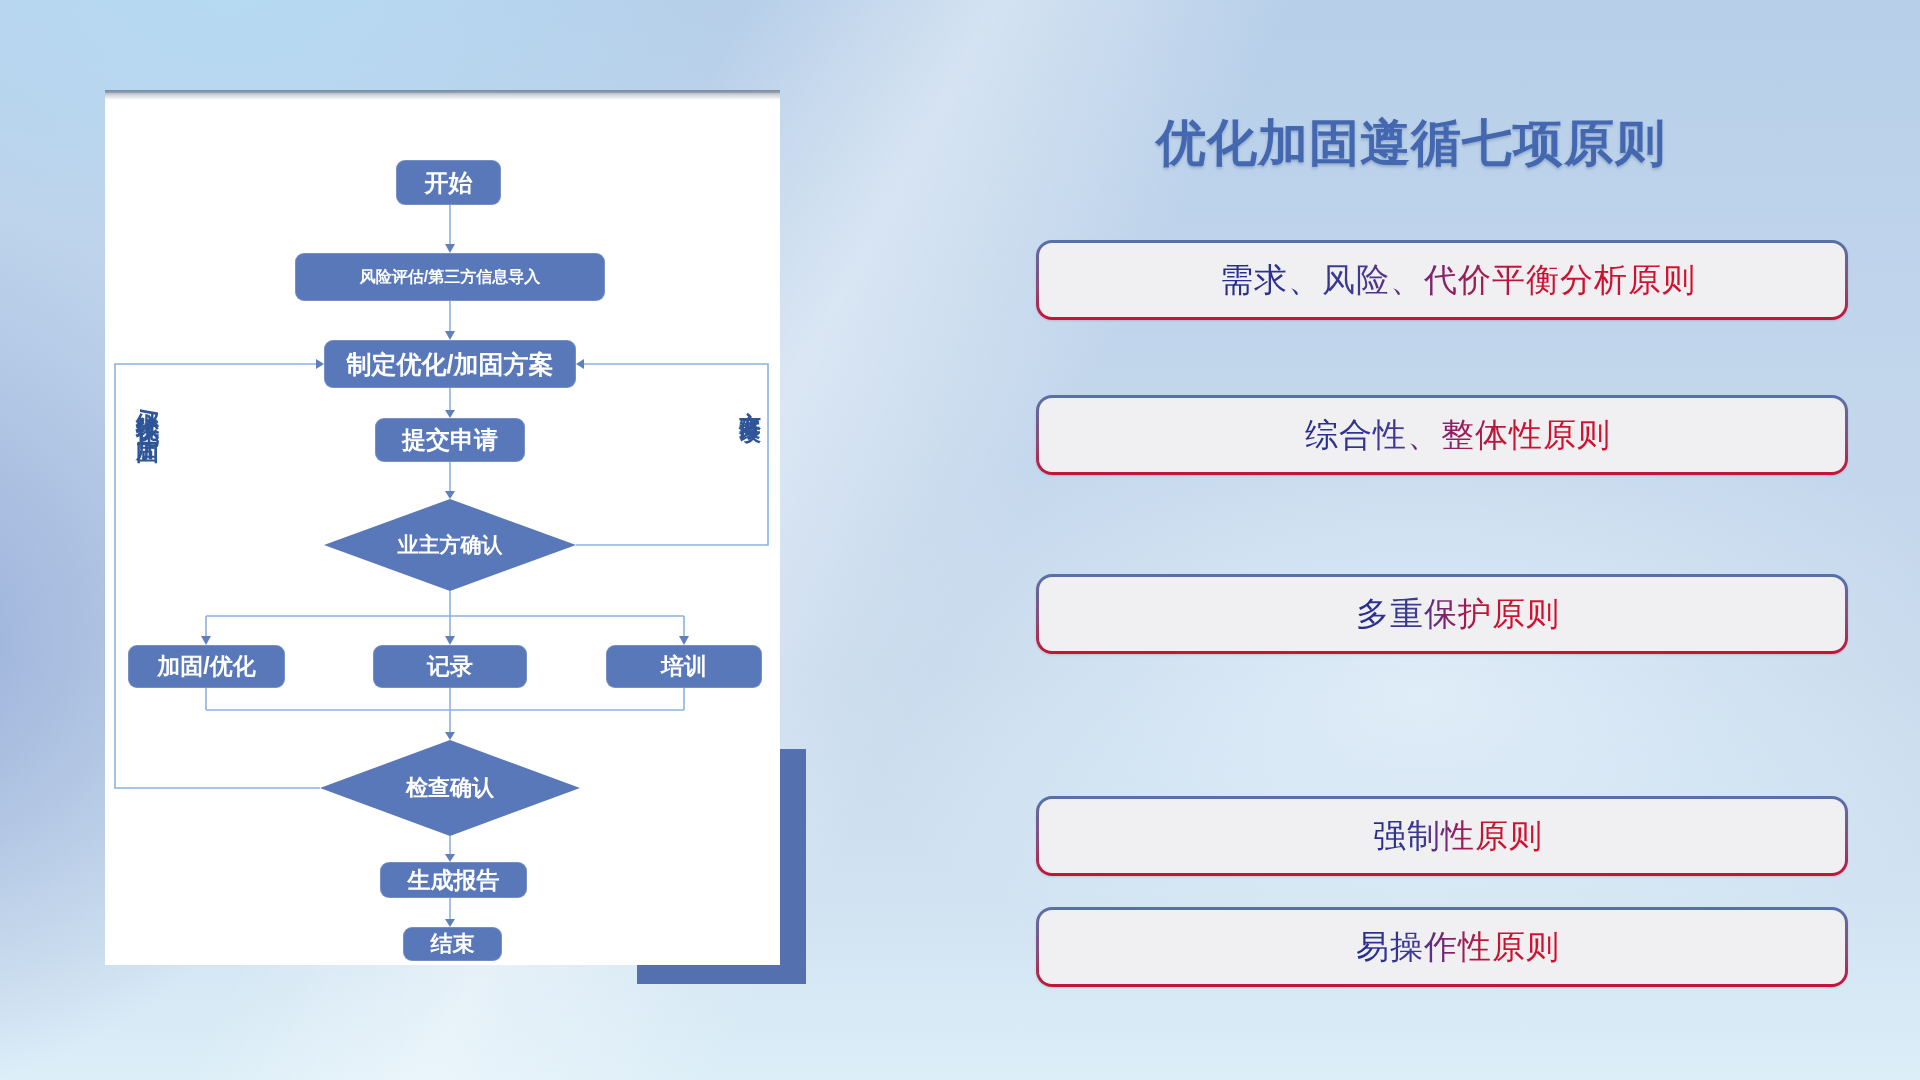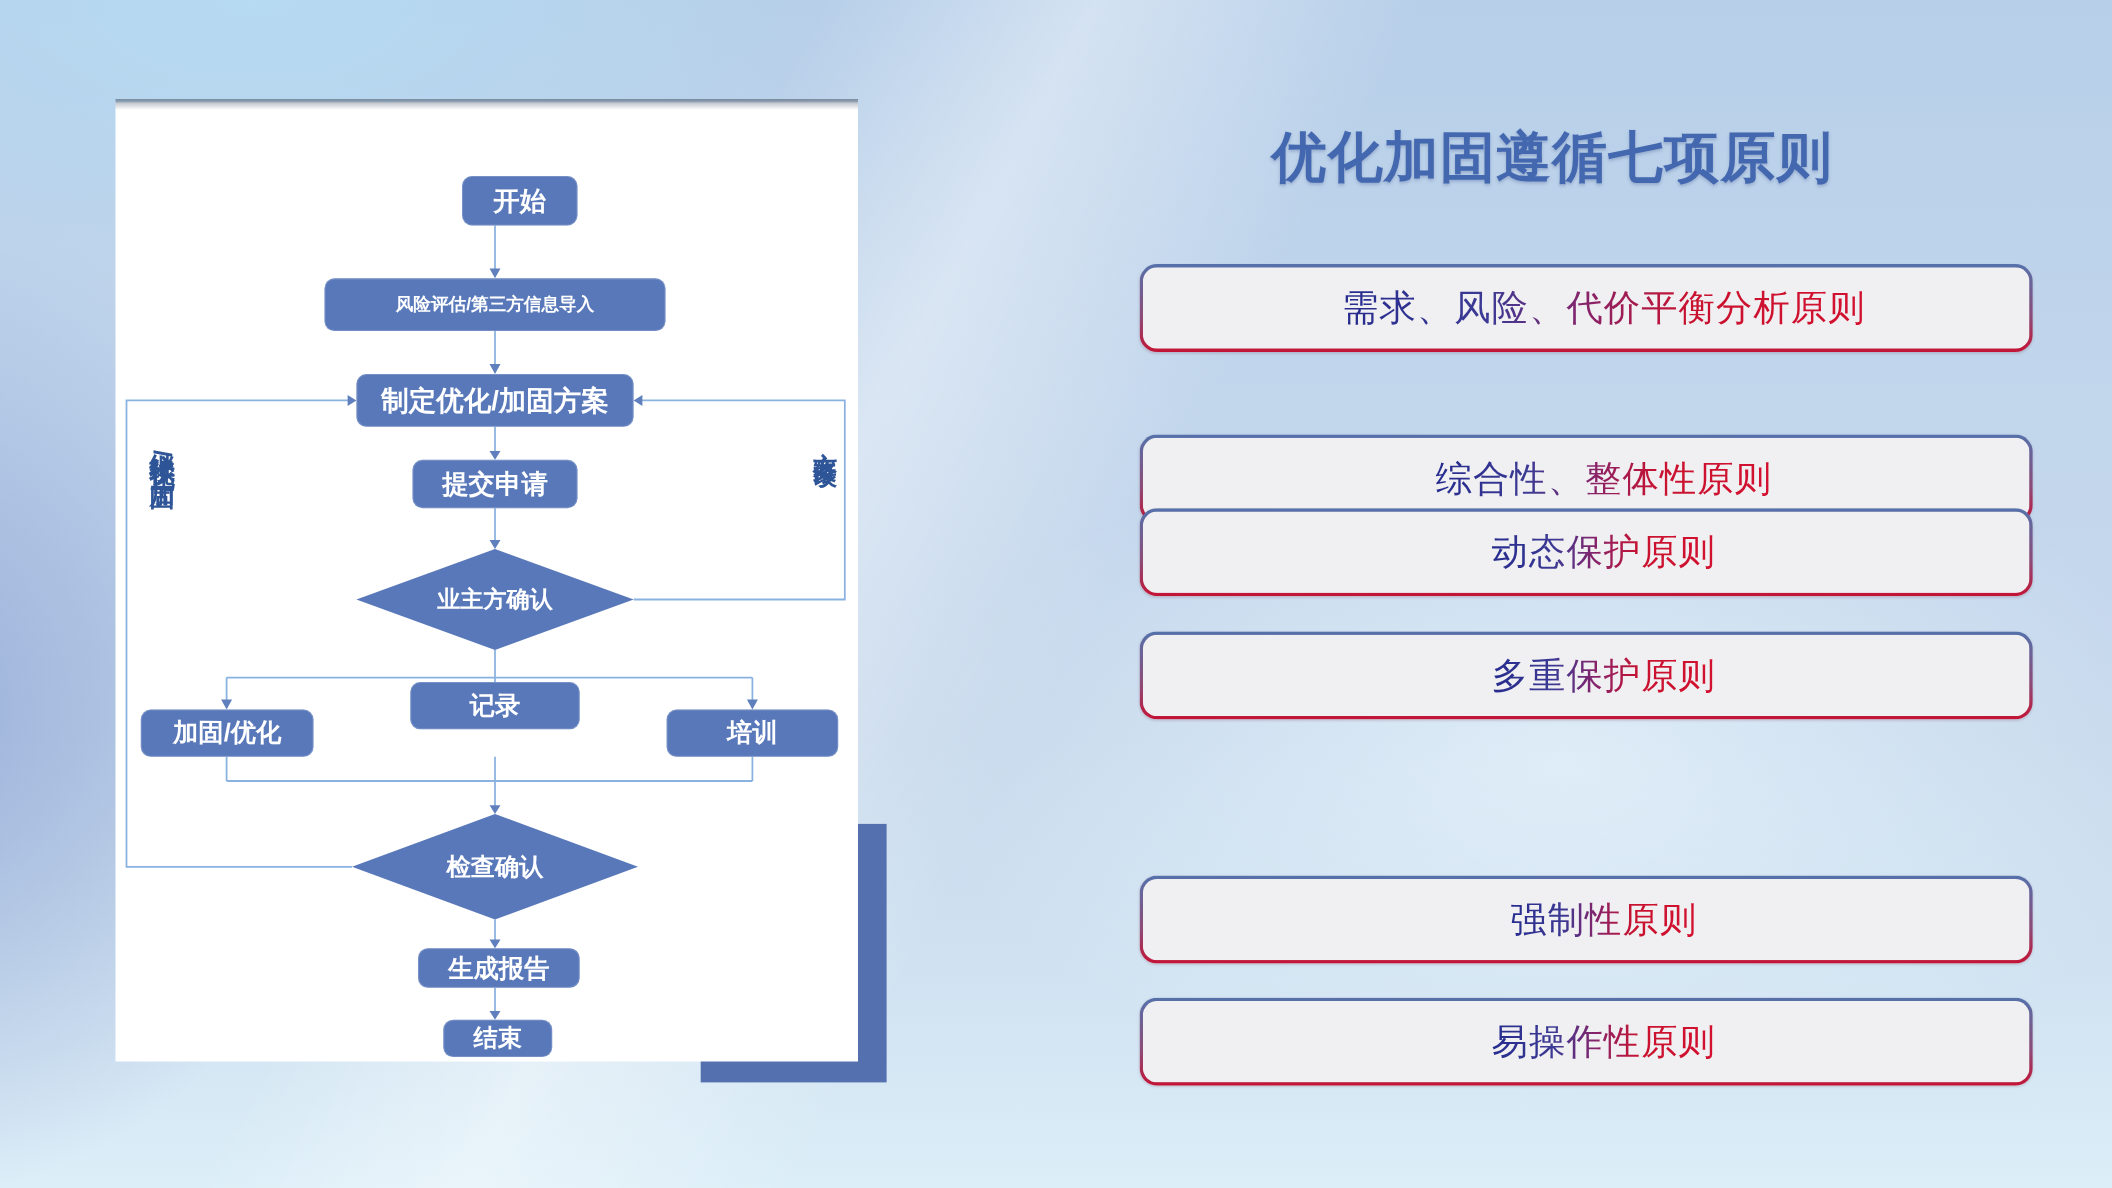--- a/index.html
+++ b/index.html
@@ -114,33 +114,33 @@
 
         <polygon points="479,266 479,276 471,271"></polygon>
       </g>
 
       <g fill="#5878ba">
         <polygon points="219,452 345,406 471,452 345,498"></polygon>
         <polygon points="215,695 345,647 475,695 345,743"></polygon>
       </g>
     </svg>
 
-    <div class="node" style="left:291px;top:67px;width:105px;height:45px;font-size:24px;margin-left:24px;">开始</div>
+    <div class="node" style="left:291px;top:67px;width:105px;height:45px;font-size:24px;">开始</div>
 
     <div class="node" style="left:190px;top:160px;width:310px;height:48px;font-size:16px;">风险评估/第三方信息导入</div>
 
     <div class="node" style="left:219px;top:247px;width:252px;height:48px;font-size:25px;">制定优化/加固方案</div>
 
     <div class="node" style="left:270px;top:325px;width:150px;height:44px;font-size:24px;">提交申请</div>
 
     <div class="diamond-label" style="left:245px;top:438px;width:200px;height:28px;font-size:21px;">业主方确认</div>
 
     <div class="node" style="left:23px;top:552px;width:157px;height:43px;font-size:23px;">加固/优化</div>
 
-    <div class="node" style="left:268px;top:527px;width:154px;height:43px;font-size:23px;">记录</div>
+    <div class="node" style="left:268px;top:552px;width:154px;height:43px;font-size:23px;">记录</div>
 
     <div class="node" style="left:501px;top:552px;width:156px;height:43px;font-size:23px;">培训</div>
 
     <div class="diamond-label" style="left:245px;top:681px;width:200px;height:28px;font-size:22px;">检查确认</div>
 
     <div class="node" style="left:275px;top:769px;width:147px;height:36px;font-size:23px;">生成报告</div>
 
     <div class="node" style="left:298px;top:834px;width:99px;height:34px;font-size:22px;font-family:Liberation Mono, monospace;">结束</div>
 
     <div class="vlabel" style="left:28px;top:300px;height:260px;font-size:23px;">继续优化/加固</div>
@@ -150,23 +150,20 @@
 
   <div class="panel">
     <h1 class="ptitle">优化加固遵循七项原则</h1>
 
     <div class="pbox" style="top:240px;">
       <span class="ptext">需求、风险、代价平衡分析原则</span>
     </div>
     <div class="pbox" style="top:351px;margin-top:44px;">
       <span class="ptext">综合性、整体性原则</span>
     </div>
-    <div class="pbox" style="top:462px;">
-      <span class="ptext">动态保护原则</span>
-    </div>
     <div class="pbox" style="top:574px;">
       <span class="ptext">多重保护原则</span>
     </div>
     <div class="pbox" style="top:796px;">
       <span class="ptext">强制性原则</span>
     </div>
     <div class="pbox" style="top:907px;">
       <span class="ptext">易操作性原则</span>
     </div>
   </div>

